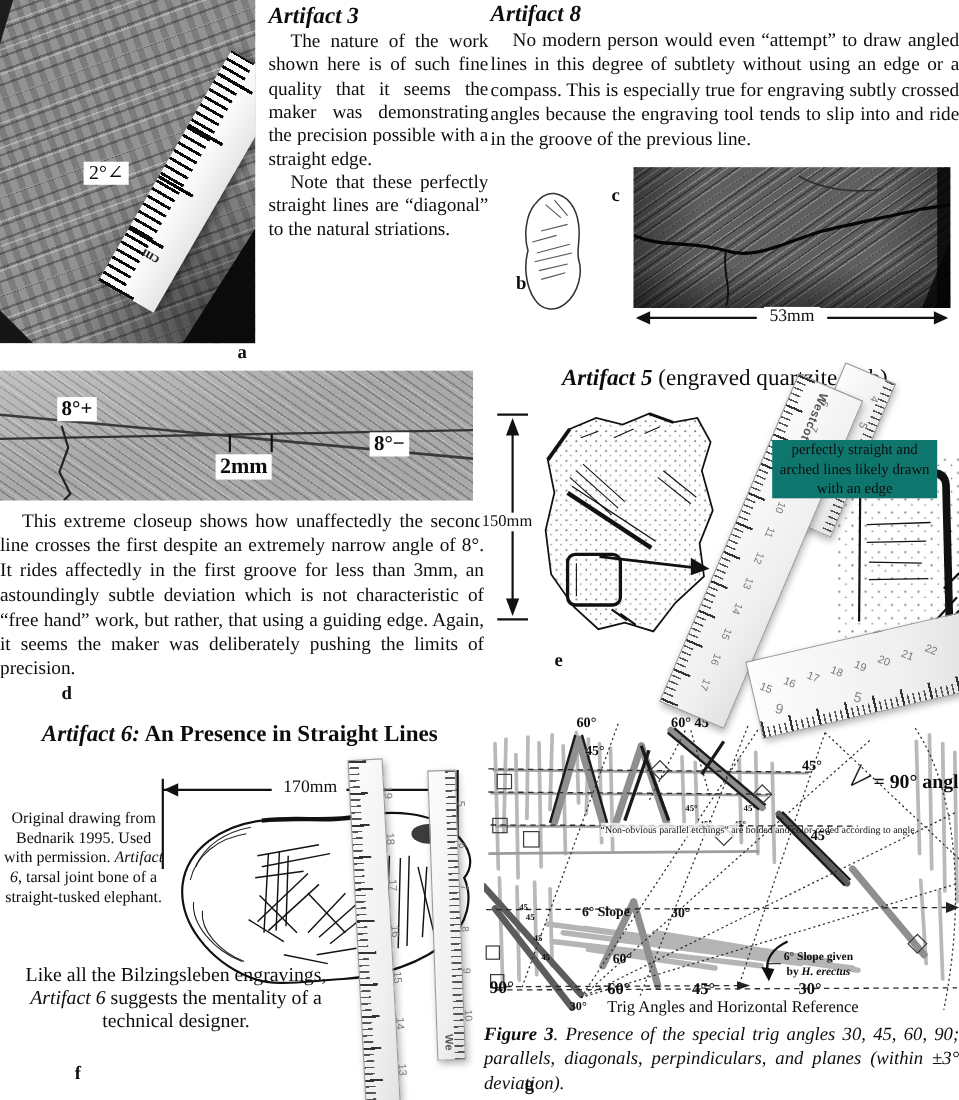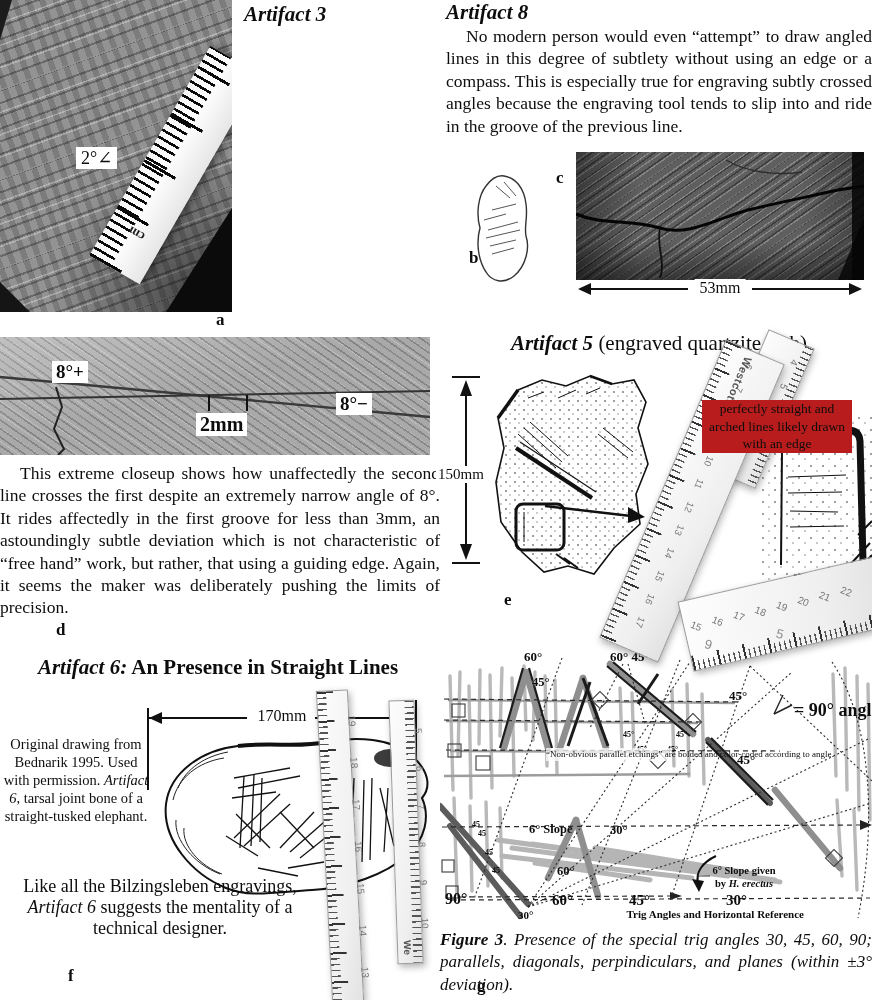--- a/index.html
+++ b/index.html
@@ -60,21 +60,21 @@
   #d-2mm{left:196px;top:76px;font-size:20px}
   .d-tick{position:absolute;width:2.4px;height:16px;background:#111}
   #para-d{left:0;top:462px;width:440px}
 
   
   #art5-head{left:446px;top:331px;width:426px;font-size:21px}
   #v150-lab{left:436px;top:466px;background:#fff;padding:0 2px;font-size:15px}
   #v150{left:448px;top:372px}
   #slab-e{left:486px;top:372px}
   #arrow-e{left:543px;top:496px}
-  #note-e{left:702px;top:400px;width:150px;font-size:13.5px;line-height:1.3;background:#b91c1c;z-index:6}
+  #note-e{left:702px;top:400px;width:150px;font-size:13.5px;line-height:1.3;background:#0f766e;z-index:6}
   #sq-e{left:760px;top:415px}
   #e-label{left:504px;top:590px}
 
   .ruler{position:absolute;background:linear-gradient(100deg,#fdfdfd,#efefef 70%,#e2e2e2);
     border:1px solid #9a9a9a;box-shadow:2px 3px 7px rgba(0,0,0,.3)}
   .t-left{position:absolute;left:0;top:0;bottom:0;width:9px;
     background:repeating-linear-gradient(to bottom,#555 0 1.4px,transparent 1.4px 5.8px)}
   .t-left2{position:absolute;left:0;top:0;bottom:0;width:16px;
     background:repeating-linear-gradient(to bottom,#333 0 2px,transparent 2px 29px)}
   .t-right{position:absolute;right:0;top:0;bottom:0;width:9px;
@@ -137,21 +137,21 @@
           background:rgba(255,255,255,.75)}
   #g-slope6{left:89px;top:174px;font-size:12.5px}
   #g-mid30{left:170px;top:175px;font-size:12.5px}
   #g-mid60{left:117px;top:216px;font-size:12.5px}
   #g-given{left:264px;top:216px;width:80px;font-size:10.5px;line-height:1.25;text-align:center}
   #g-b90{left:5px;top:242px;font-size:16px}
   #g-b60{left:112px;top:244px;font-size:15px}
   #g-b45{left:189px;top:244px;font-size:15px}
   #g-b30{left:286px;top:244px;font-size:15px}
   #g-s30{left:78px;top:261px;font-size:11px}
-  #g-axis{left:112px;top:260px;width:252px;font-size:11px;font-weight:bold;text-align:right;white-space:normal}
+  #g-axis{left:112px;top:260px;width:252px;font-size:15px;font-weight:normal;text-align:left;white-space:normal}
 
   #fig3-cap{left:440px;top:929px;width:432px;font-size:17px;line-height:1.32;font-style:italic;text-align:justify}
 </style>
 </head>
 <body>
 
 <div id="canvas">
 
   <div id="photo-a" class="abs">
     <div id="ruler-a">
@@ -163,20 +163,24 @@
       <polygon points="232,312 232,208 166,312" fill="#0b0b0b"></polygon>
       <polygon points="0,312 30,312 0,282" fill="#151515"></polygon>
       <polygon points="0,0 12,0 0,40" fill="#1c1c1c"></polygon>
     </svg>
     <span id="a-angle">2°∠</span>
   </div>
   <span class="plabel" style="left:216px;top:310px">a</span>
 
   <div id="art3" class="abs">
     <div class="head bi">Artifact 3</div>
+    <div class="body-txt just">
+      <p>The nature of the work shown here is of such fine quality that it seems the maker was demonstrating the precision possible with a straight edge.</p>
+      <p>Note that these perfectly straight lines are “diagonal” to the natural striations.</p>
+    </div>
   </div>
 
   <div id="art4" class="abs">
     <div class="head bi">Artifact 8</div>
     <div class="body-txt just">
       <p>No modern person would even “attempt” to draw angled lines in this degree of subtlety without using an edge or a compass. This is especially true for engraving subtly crossed angles because the engraving tool tends to slip into and ride in the groove of the previous line.</p>
     </div>
   </div>
 
   <svg id="sketch-b" class="abs" viewBox="0 0 80 118">

